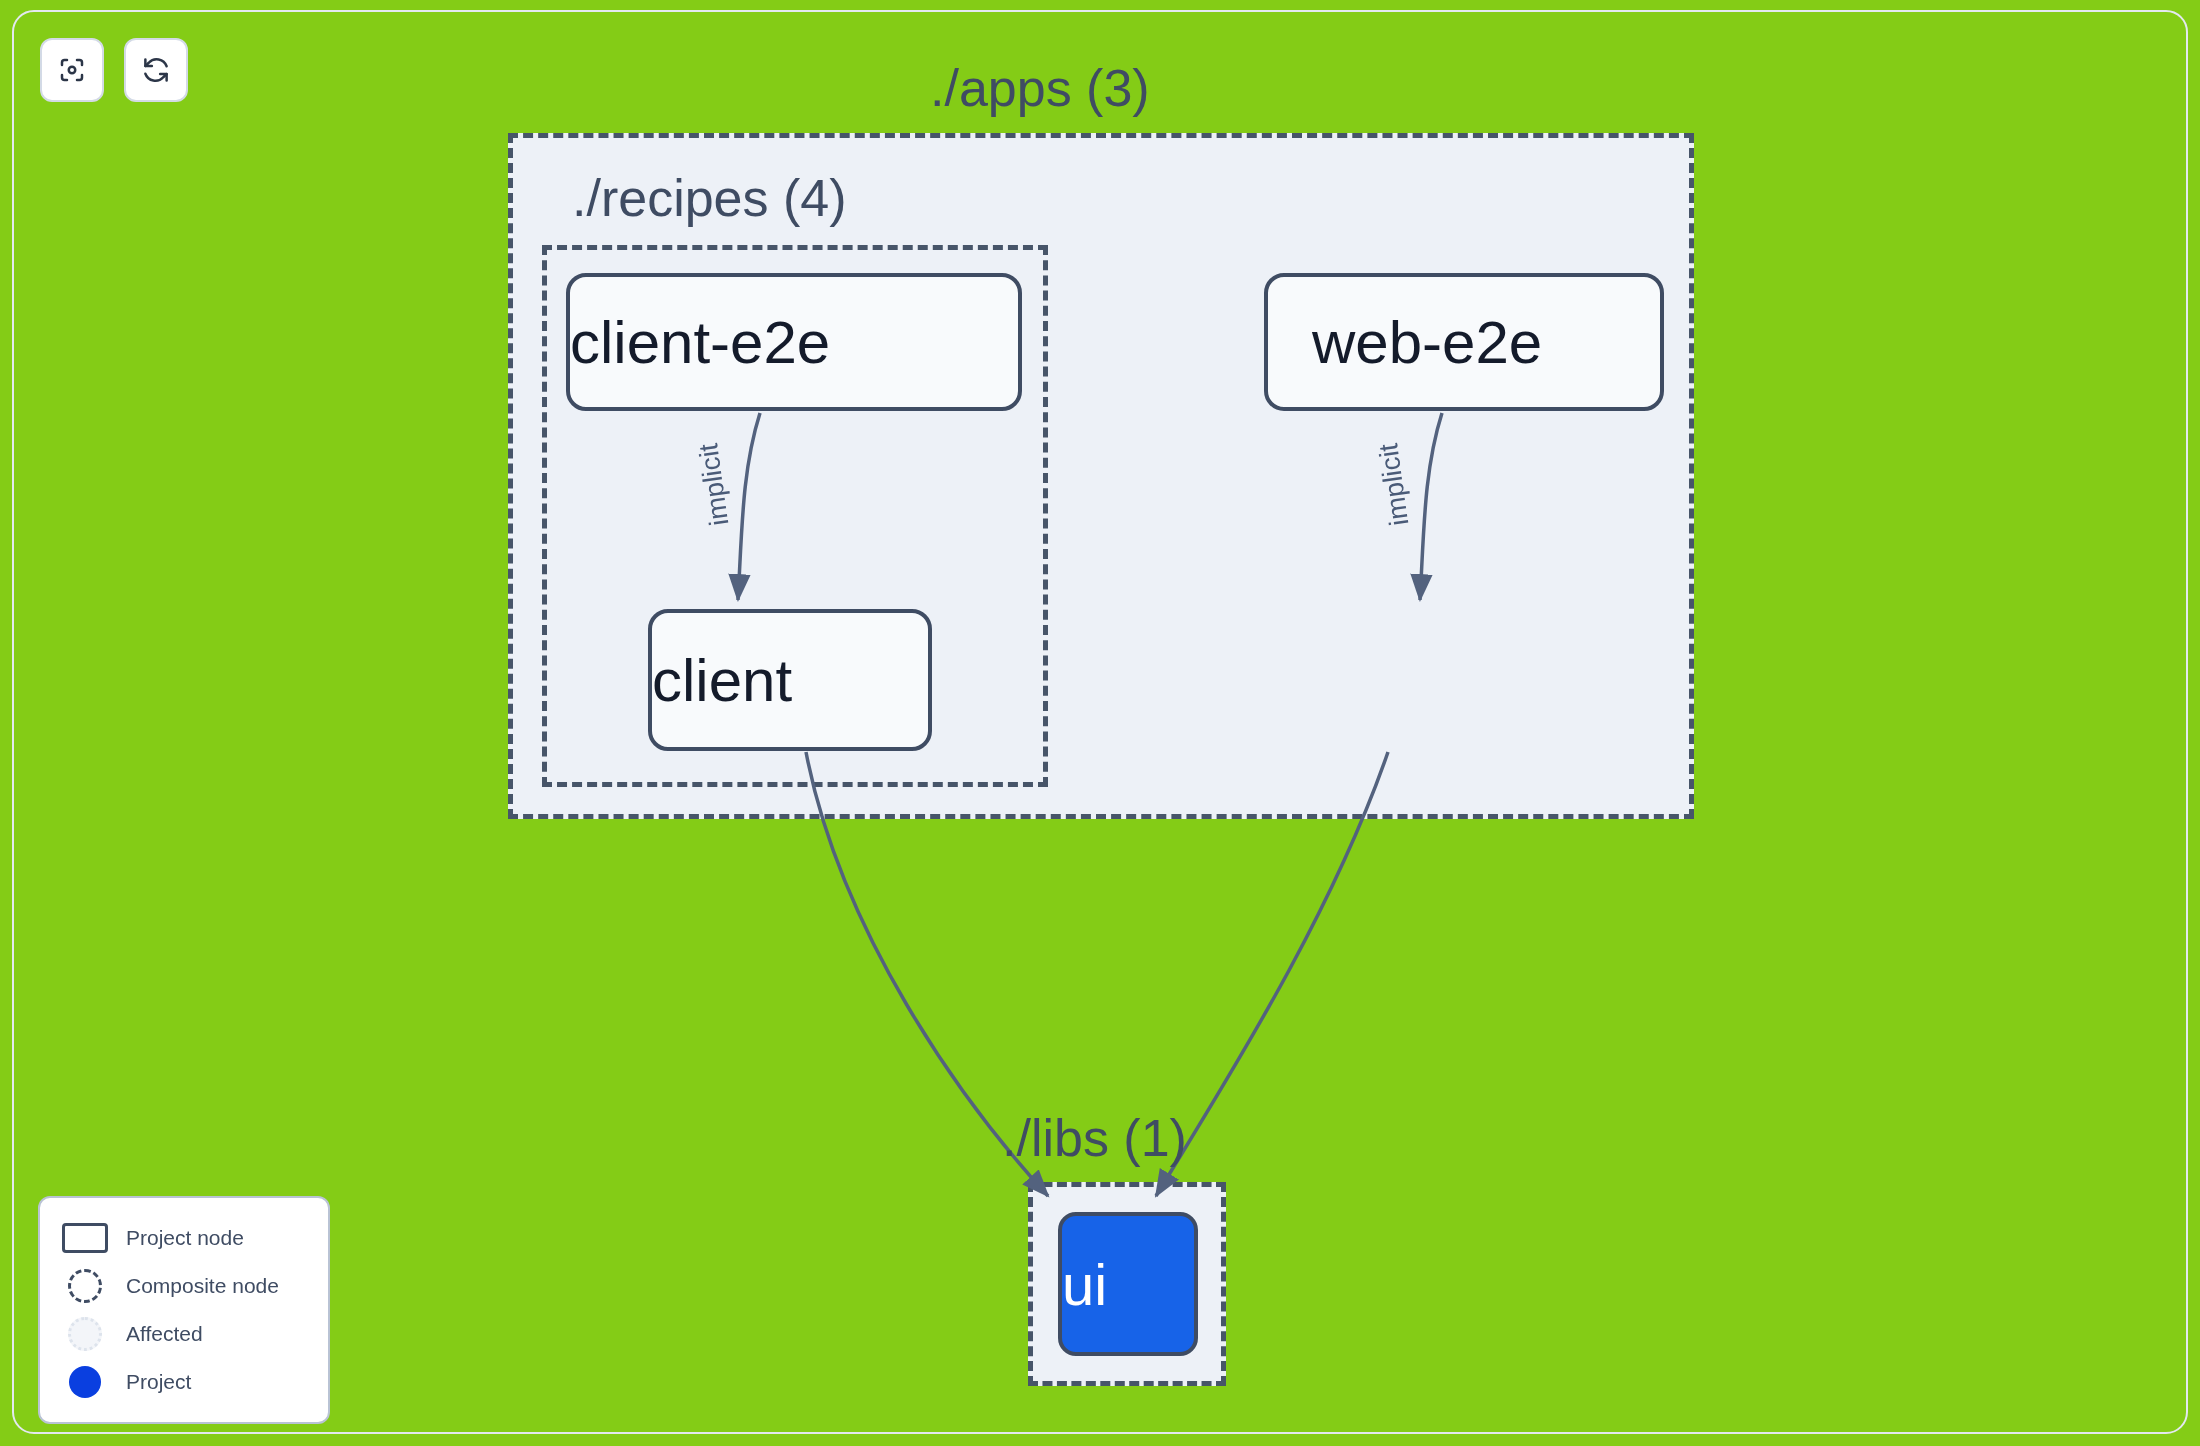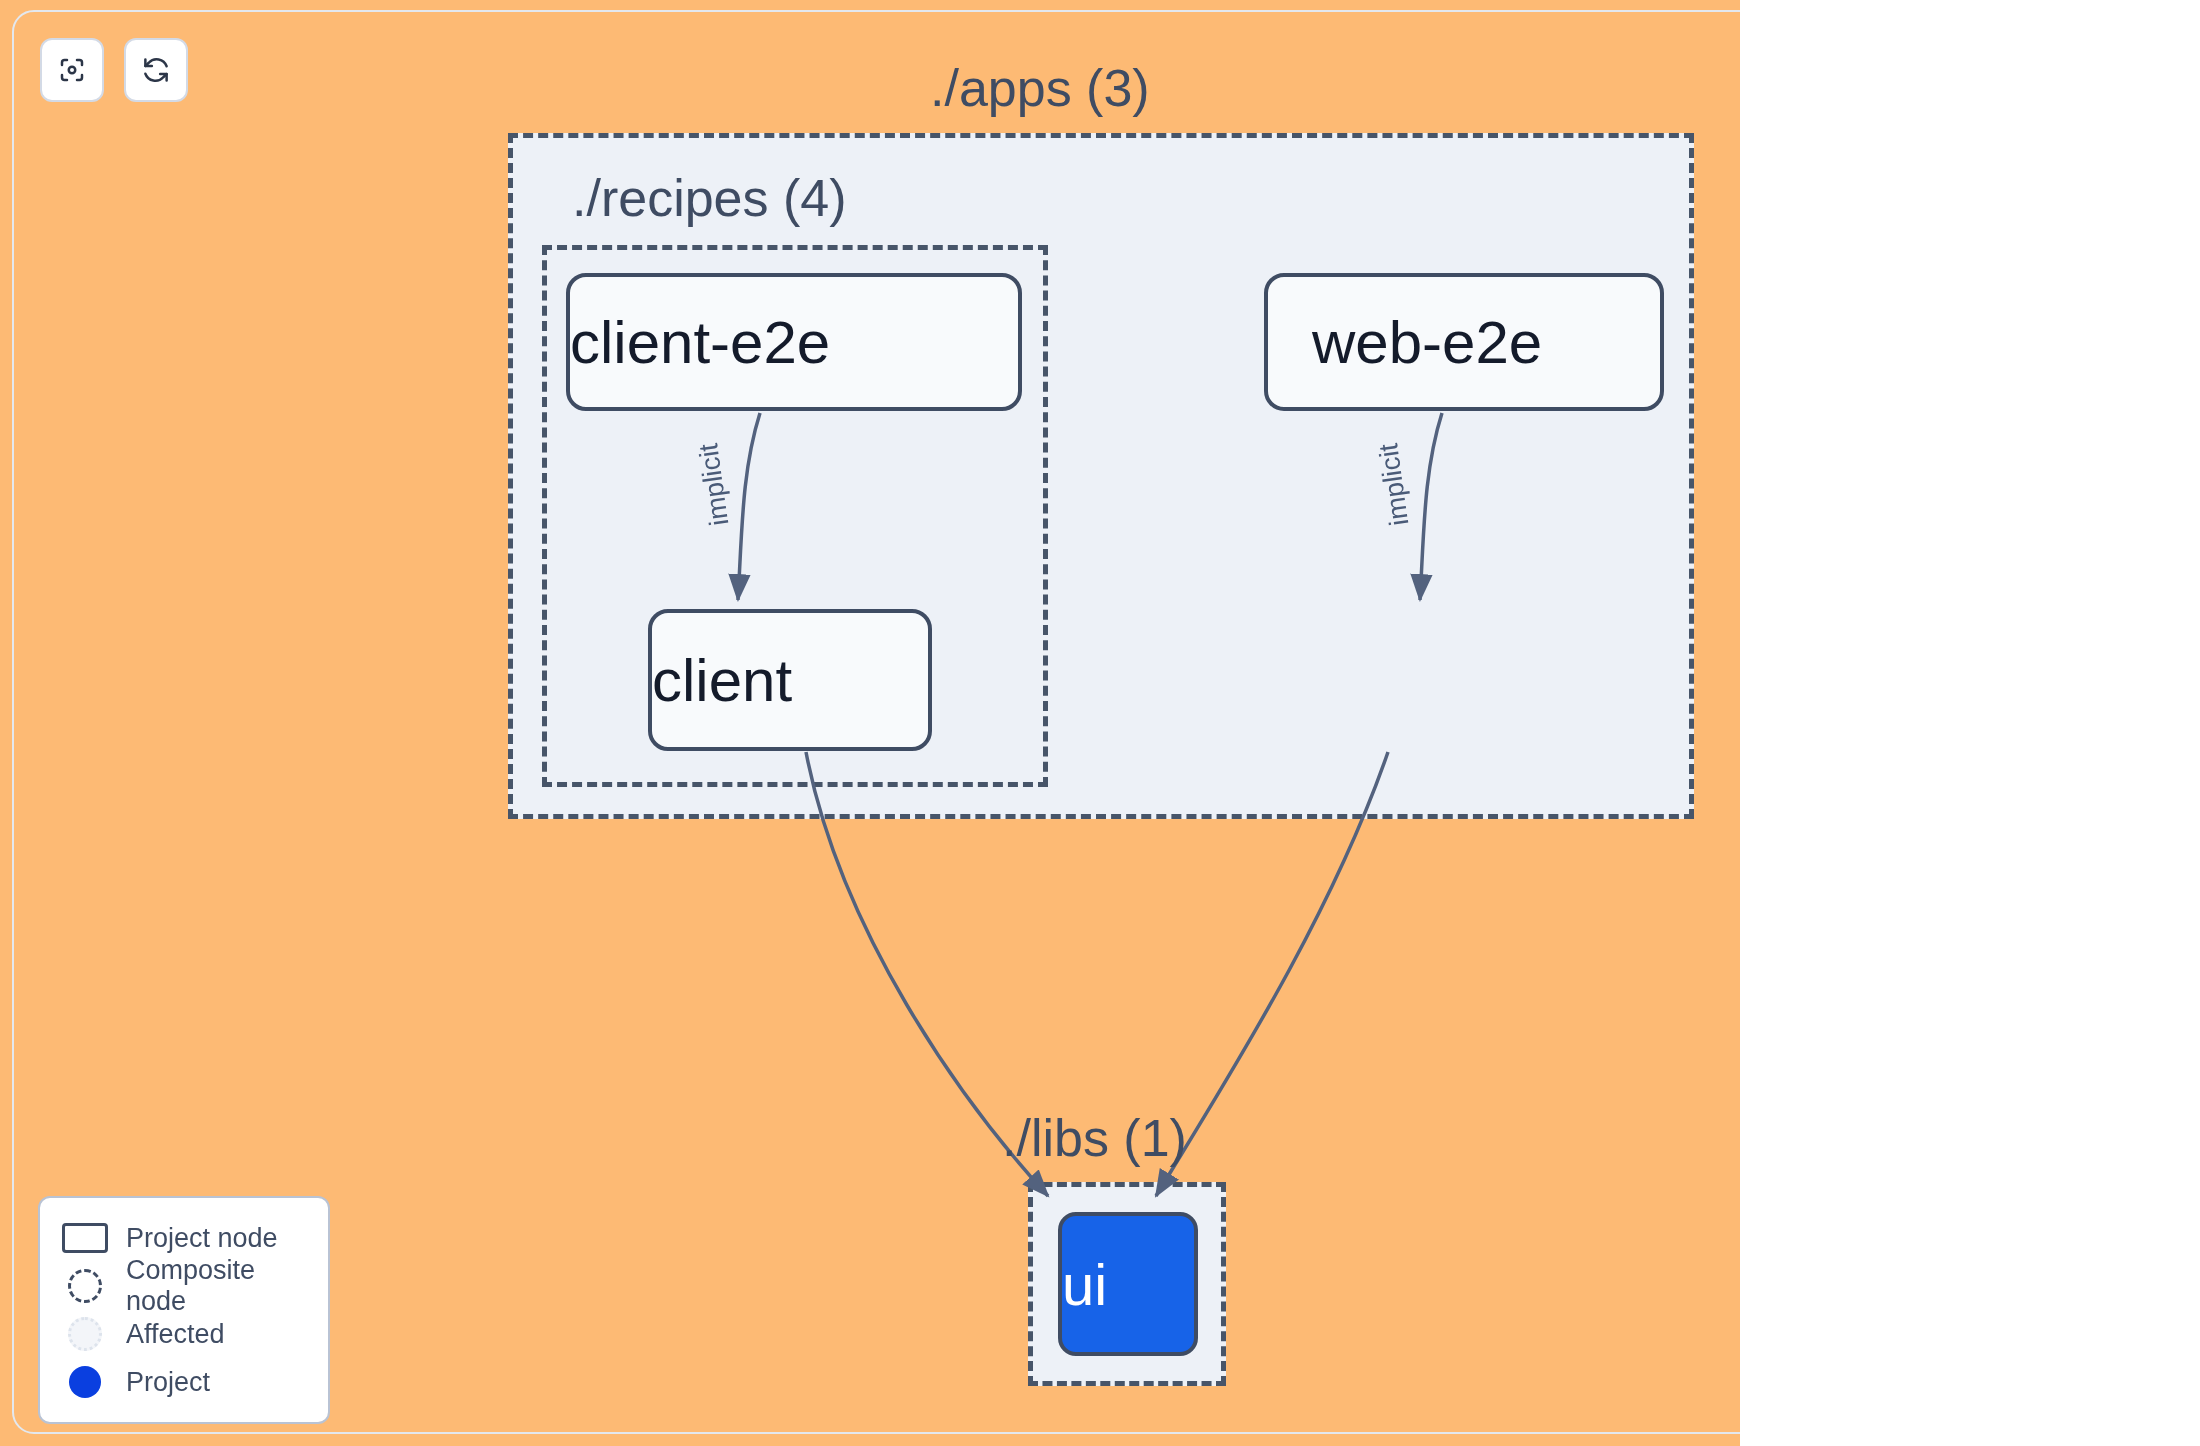--- a/index.html
+++ b/index.html
@@ -4,24 +4,24 @@
 <title>Project Graph</title>
 <style>
   html, body {
     margin: 0;
     padding: 0;
     background: #ffffff;
     font-family: "Liberation Sans", sans-serif;
   }
   #stage {
     position: relative;
-    width: 1740px;
+    width: 2200px;
     height: 1446px;
     overflow: hidden;
-    background: #fdba74;
+    background: #84cc16;
   }
   
   .page-frame {
     position: absolute;
     left: 12px;
     top: 10px;
     width: 2176px;
     height: 1424px;
     border: 2px solid #e3e8ef;
     border-radius: 22px;
@@ -187,21 +187,21 @@
     box-sizing: border-box;
   }
   .sw-touched {
     width: 32px; height: 32px;
     border-radius: 50%;
     background: #0a3fe0;
   }
   .legend-label {
     margin-left: 14px;
     color: #3f4c63;
-    font-size: 27px;
+    font-size: 21px;
     font-family: "Liberation Sans", sans-serif;
   }
 </style>
 </head>
 <body>
 
 <div id="stage">
 
   <div class="page-frame"></div>
 

